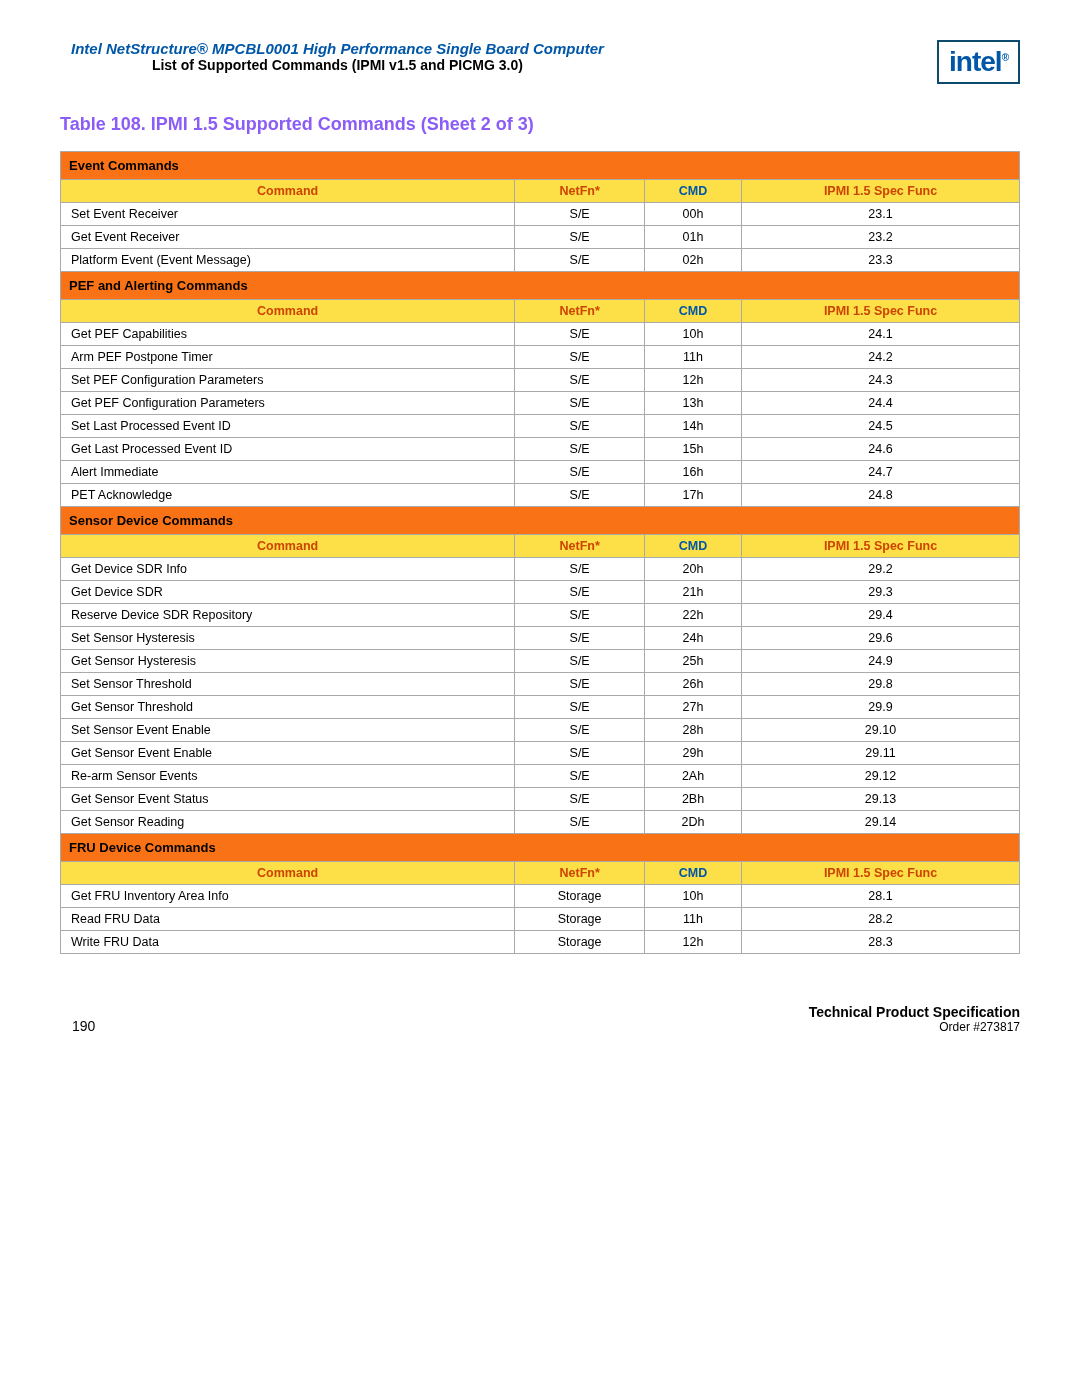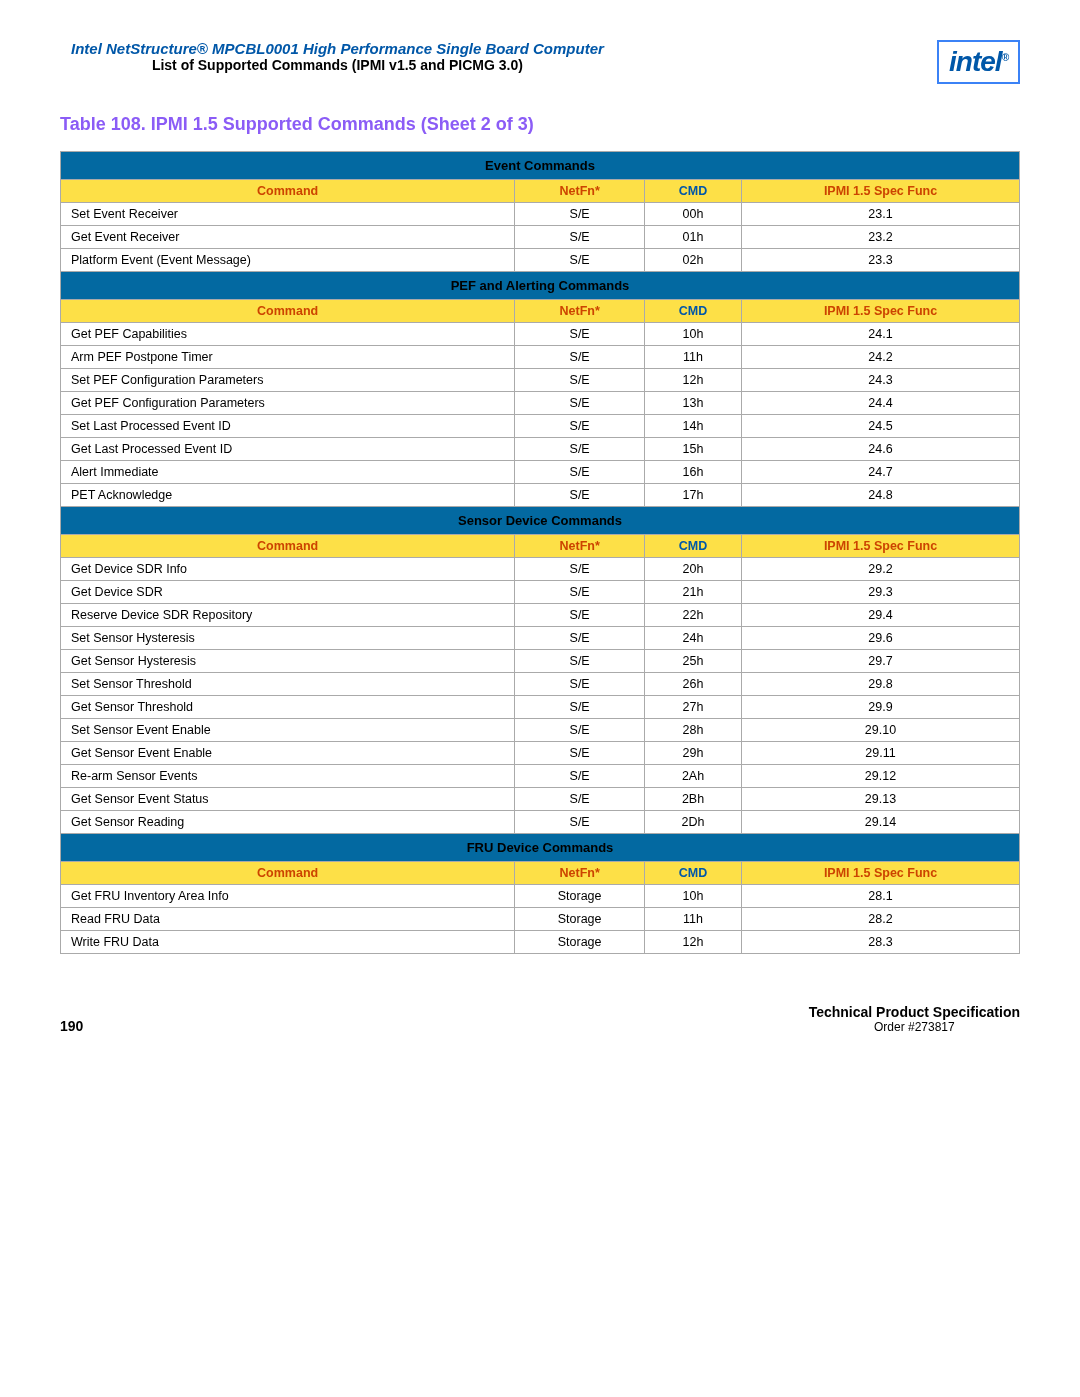--- a/index.html
+++ b/index.html
@@ -28,22 +28,21 @@
     .header-text .subtitle-bold {
       font-weight: bold;
       font-size: 14px;
       color: #000;
       text-align: center;
     }
     .intel-logo {
       font-size: 28px;
       font-weight: 900;
       color: #0057a8;
-      font-style: italic;
-      border: 2px solid #3b82f6;
+      border: 2px solid #0c4a6e;
       padding: 4px 10px;
       letter-spacing: -1px;
     }
     .intel-logo span {
       color: #0057a8;
     }
     .section-title {
       font-size: 18px;
       font-weight: bold;
       color: #8b5cf6;
@@ -56,23 +55,23 @@
       border: 1px solid #999;
     }
     table, th, td {
       border: 1px solid #aaa;
     }
     td, th {
       padding: 4px 8px;
       font-size: 12.5px;
     }
     .section-header-row td {
-      background-color: #0369a1;
-      font-weight: bold;
-      text-align: center;
+      background-color: #f97316;
+      font-weight: bold;
+      text-align: left;
       font-size: 13px;
       padding: 6px 8px;
       color: #000;
     }
     .col-header-row td {
       font-weight: bold;
       color: #cc4400;
       text-align: center;
       background-color: #fde047;
     }
@@ -91,24 +90,25 @@
     }
     .footer-section {
       display: flex;
       justify-content: space-between;
       align-items: flex-end;
       margin-top: 40px;
       padding-top: 10px;
     }
     .page-number {
       font-size: 14px;
-      font-weight: bold;
+      font-weight: normal;
+      margin-left: 12px;
     }
     .footer-right {
-      text-align: center;
+      text-align: right;
     }
     .footer-right .tech-spec {
       font-weight: bold;
       font-size: 14px;
     }
     .footer-right .order-num {
       font-size: 12px;
     }
   </style>
 </head>
@@ -245,21 +245,21 @@
   <tr class="data-row">
     <td>Set Sensor Hysteresis</td>
     <td>S/E</td>
     <td>24h</td>
     <td>29.6</td>
   </tr>
   <tr class="data-row">
     <td>Get Sensor Hysteresis</td>
     <td>S/E</td>
     <td>25h</td>
-    <td>29.7</td>
+    <td>24.9</td>
   </tr>
   <tr class="data-row">
     <td>Set Sensor Threshold</td>
     <td>S/E</td>
     <td>26h</td>
     <td>29.8</td>
   </tr>
   <tr class="data-row">
     <td>Get Sensor Threshold</td>
     <td>S/E</td>

